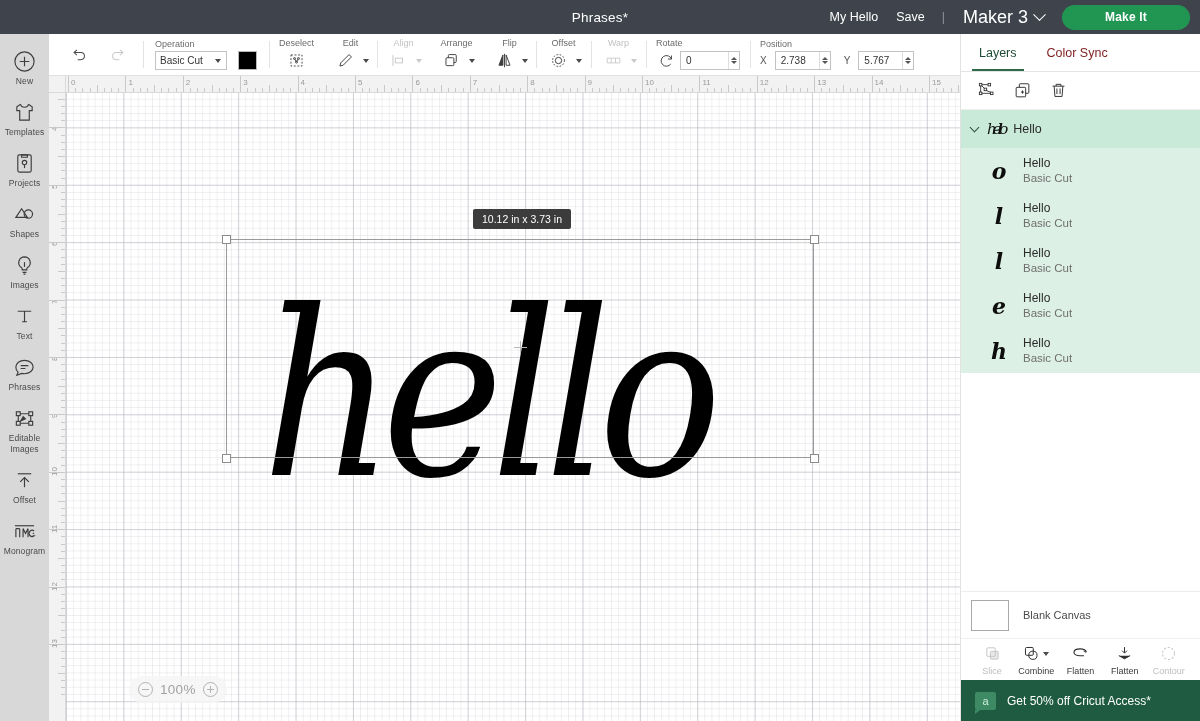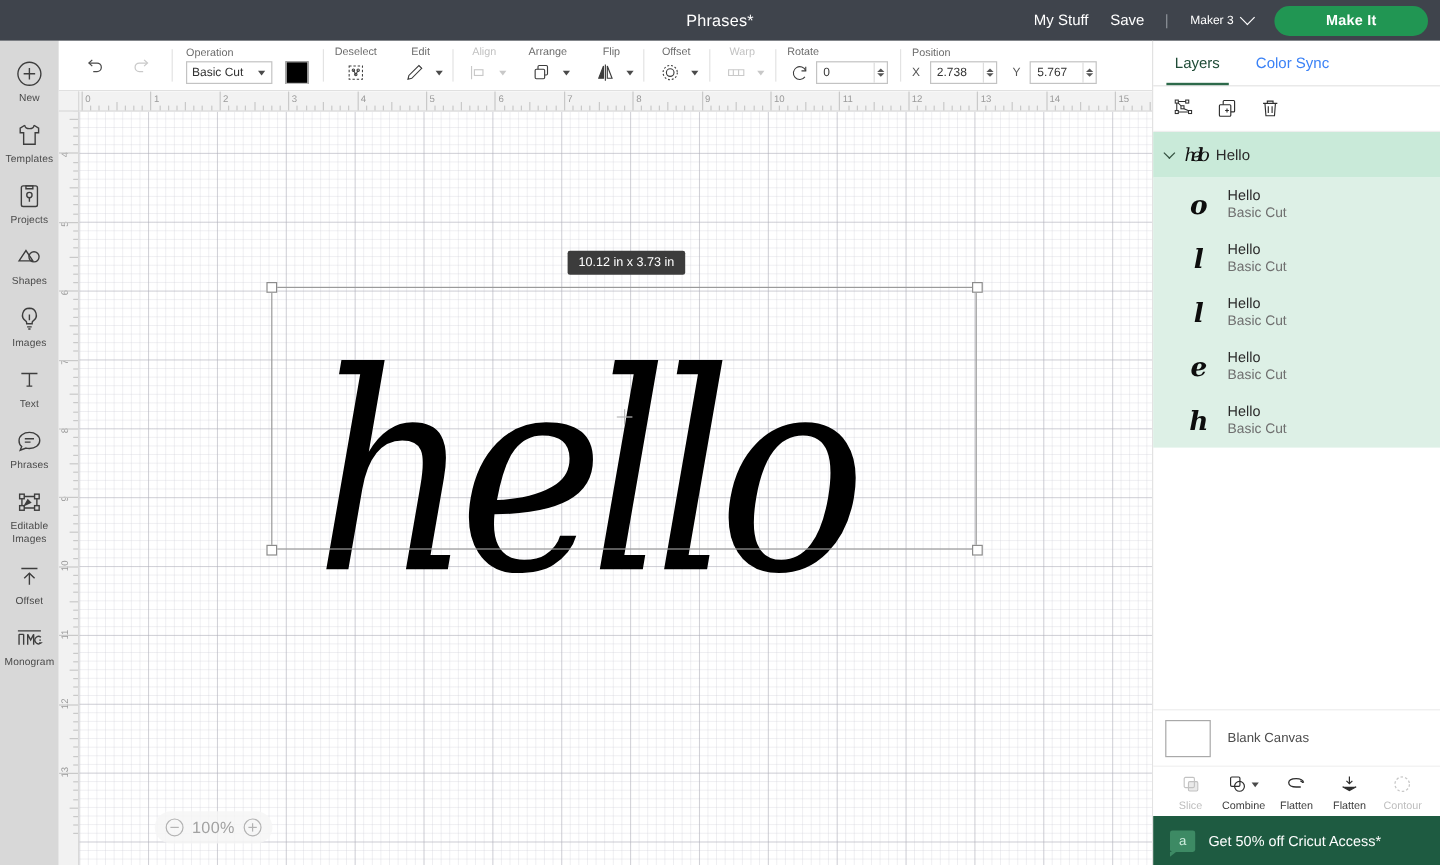--- a/index.html
+++ b/index.html
@@ -25,21 +25,21 @@
   .topbar-right {
     position: absolute; right: 10px; top: 0; height: 34px;
     display: flex; align-items: center; gap: 0;
   }
   .tb-link {
     color: #ffffff; font-size: 12.5px; padding: 0 9px; cursor: pointer;
     white-space: nowrap;
   }
   .tb-sep { color: #8d9199; font-size: 12.5px; padding: 0 8px; }
   .machine-sel {
-    color: #ffffff; font-size: 10px; padding: 0 6px 0 10px;
+    color: #ffffff; font-size: 18px; padding: 0 6px 0 10px;
     display: flex; align-items: center; gap: 7px; cursor: pointer;
   }
   .chev-dn {
     width: 9px; height: 9px; border-right: 1.6px solid #fff;
     border-bottom: 1.6px solid #fff; transform: rotate(45deg) translate(-2px,-2px);
   }
   .make-it {
     margin-left: 12px; background: #219653; color: #fff;
     font-size: 12px; font-weight: bold; border: none; border-radius: 15px;
     height: 25px; width: 128px; cursor: pointer; letter-spacing: .2px;
@@ -191,21 +191,21 @@
   .crosshair::after { content:""; position:absolute; top:6px; left:0; height:1px;
      width:13px; background:#b8b8b8; }
 
   
   .rightpanel {
     position: absolute; left: 960px; top: 34px; width: 240px; height: 687px;
     background: #ffffff; border-left: 1px solid #e2e2e2;
   }
   .tabs { display: flex; height: 38px; border-bottom: 1px solid #e4e4e4; padding-left: 14px; }
   .tab {
-    font-size: 12.5px; color: #3b82f6; display: flex; align-items: center;
+    font-size: 12.5px; color: #7f1d1d; display: flex; align-items: center;
     padding: 0 4px; margin-right: 22px; cursor: pointer; position: relative;
   }
   .tab.active { color: #1f4b36; font-weight: normal; }
   .tab.active::after {
     content: ""; position: absolute; left: -3px; right: -3px; bottom: 0;
     height: 2.5px; background: #2d6a4a;
   }
   .layer-tools {
     height: 38px; display: flex; align-items: center; gap: 14px;
     padding-left: 14px; border-bottom: 1px solid #eeeeee;
@@ -266,21 +266,21 @@
   .promo-txt { color: #ffffff; font-size: 12px; }
 </style>
 </head>
 <body>
 
 <div class="app">
 
   <div class="topbar">
     <div class="topbar-title">Phrases*</div>
     <div class="topbar-right">
-      <div class="tb-link">My Stuff</div>
+      <div class="tb-link">My Hello</div>
       <div class="tb-link">Save</div>
       <div class="tb-sep">|</div>
       <div class="machine-sel">
         <span>Maker 3</span>
         <span class="chev-dn"></span>
       </div>
       <button class="make-it">Make It</button>
     </div>
   </div>
 

